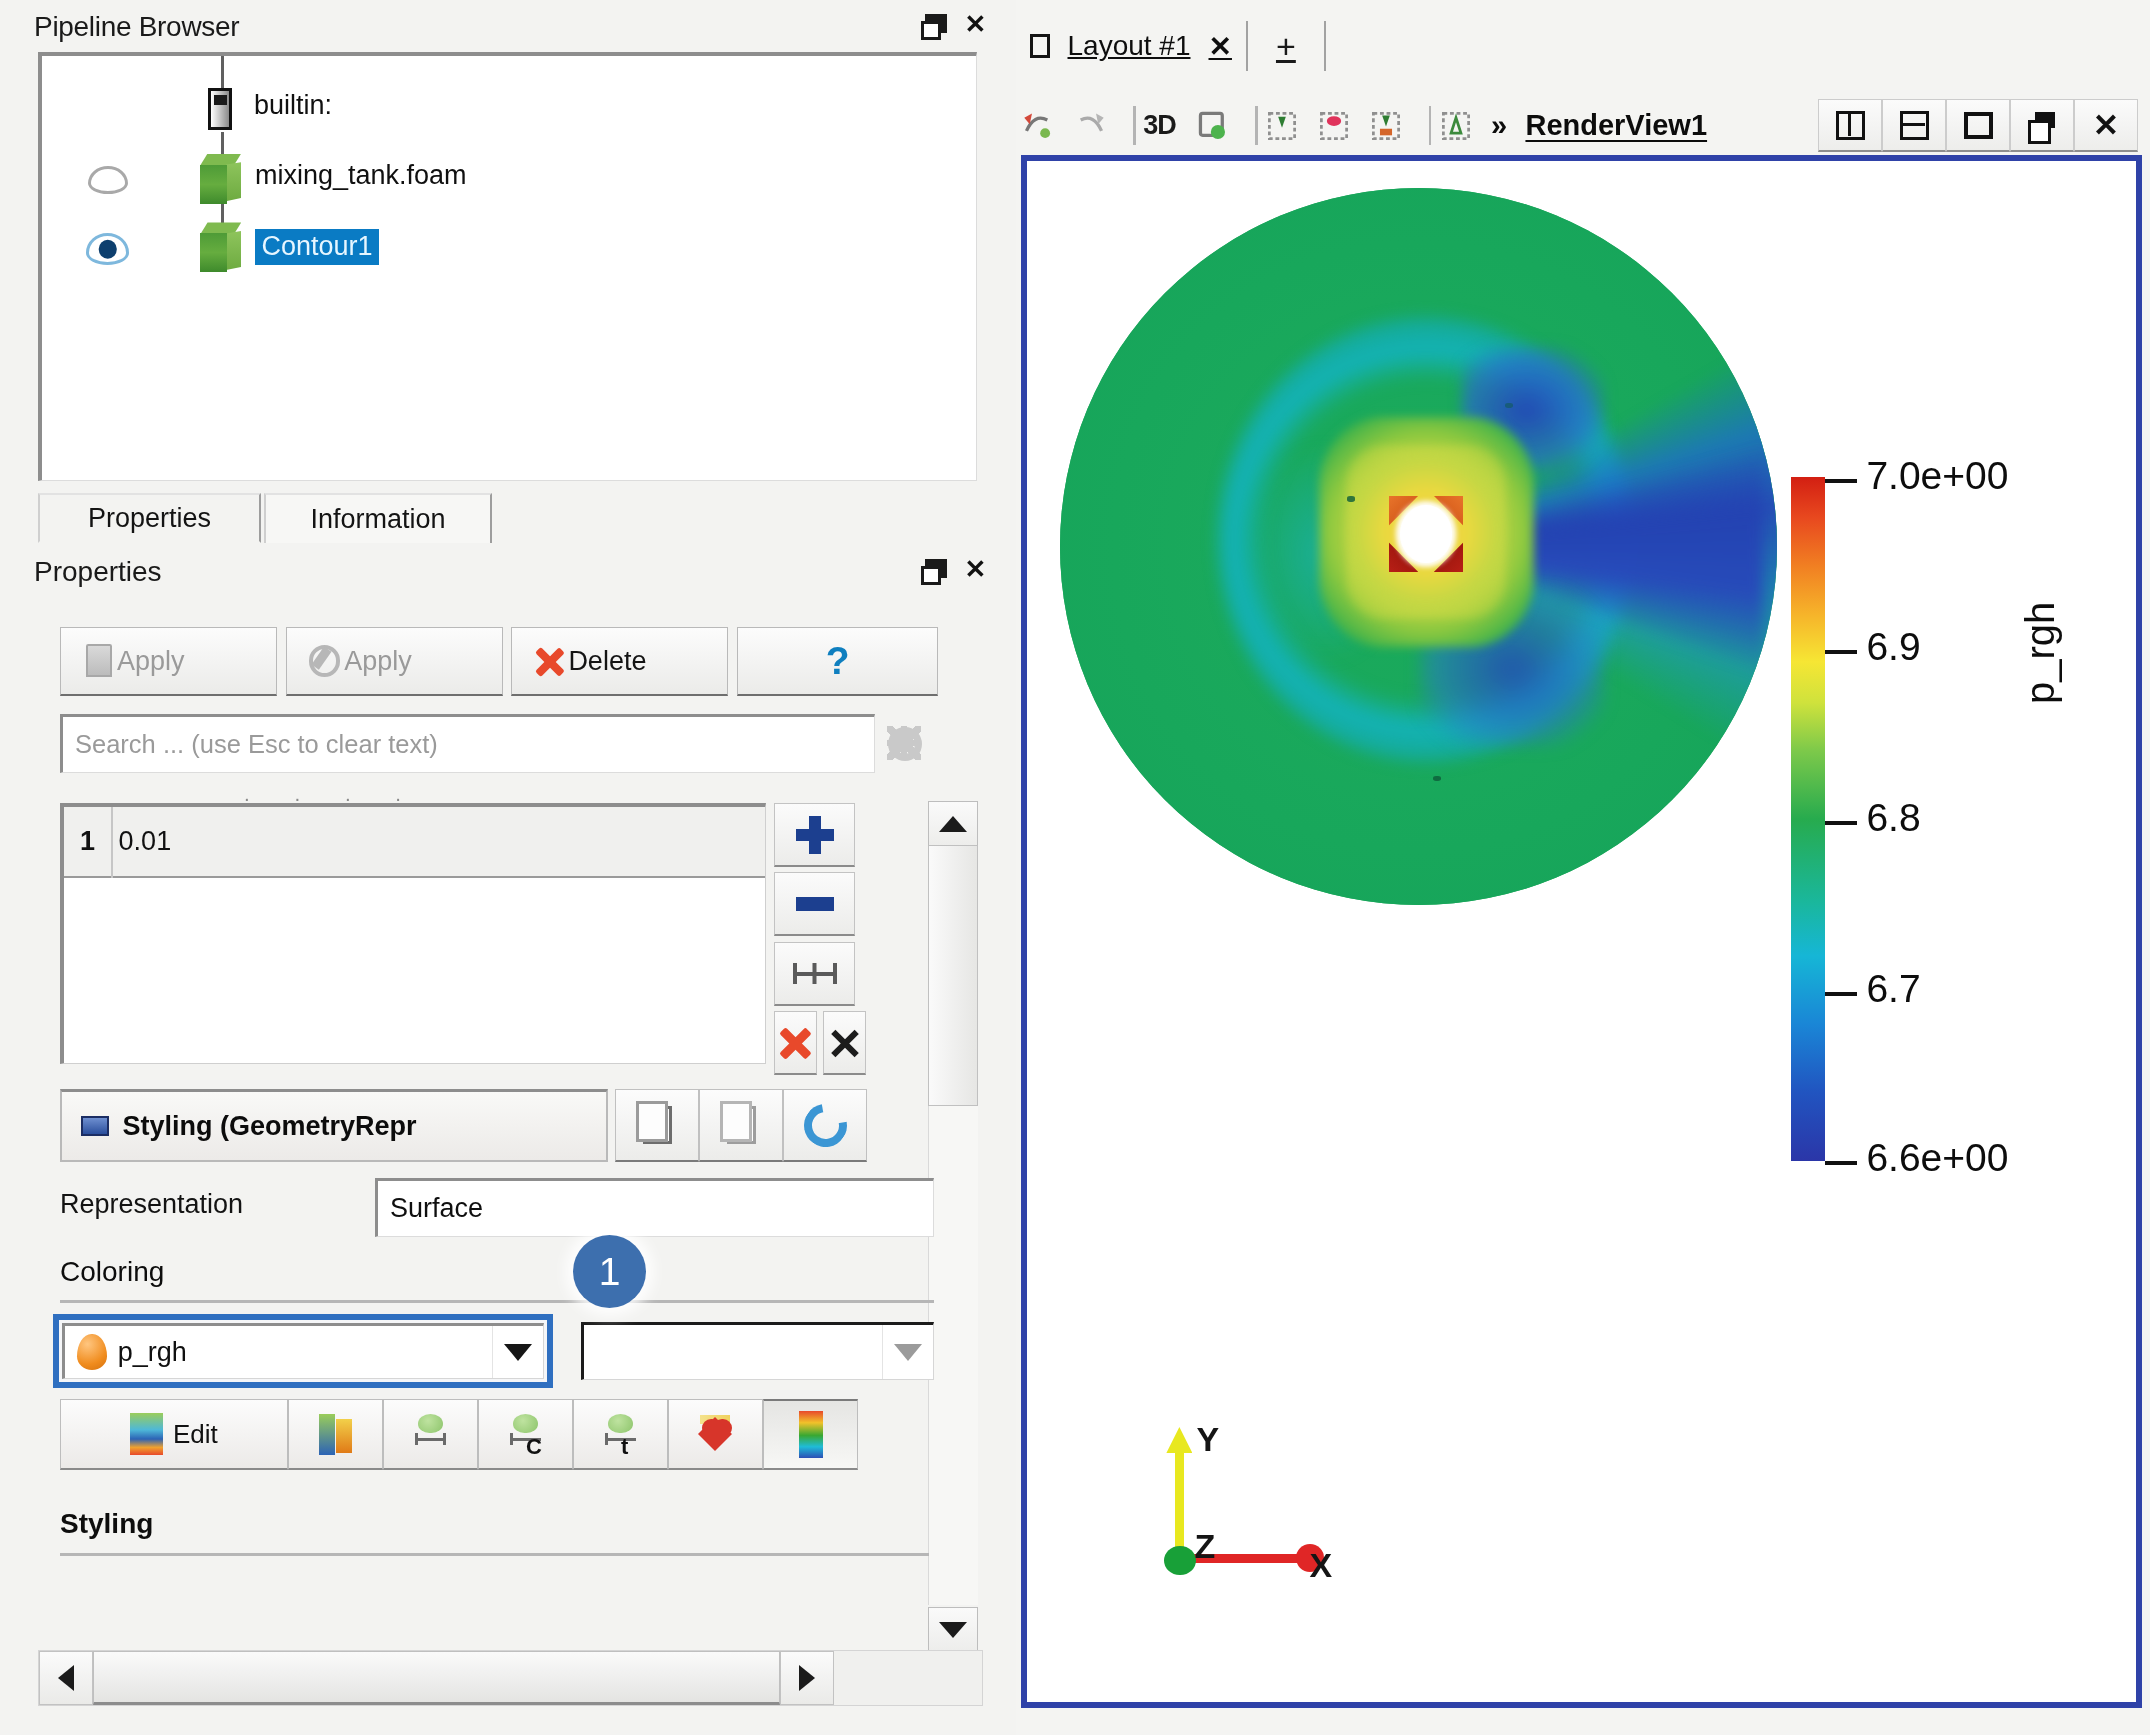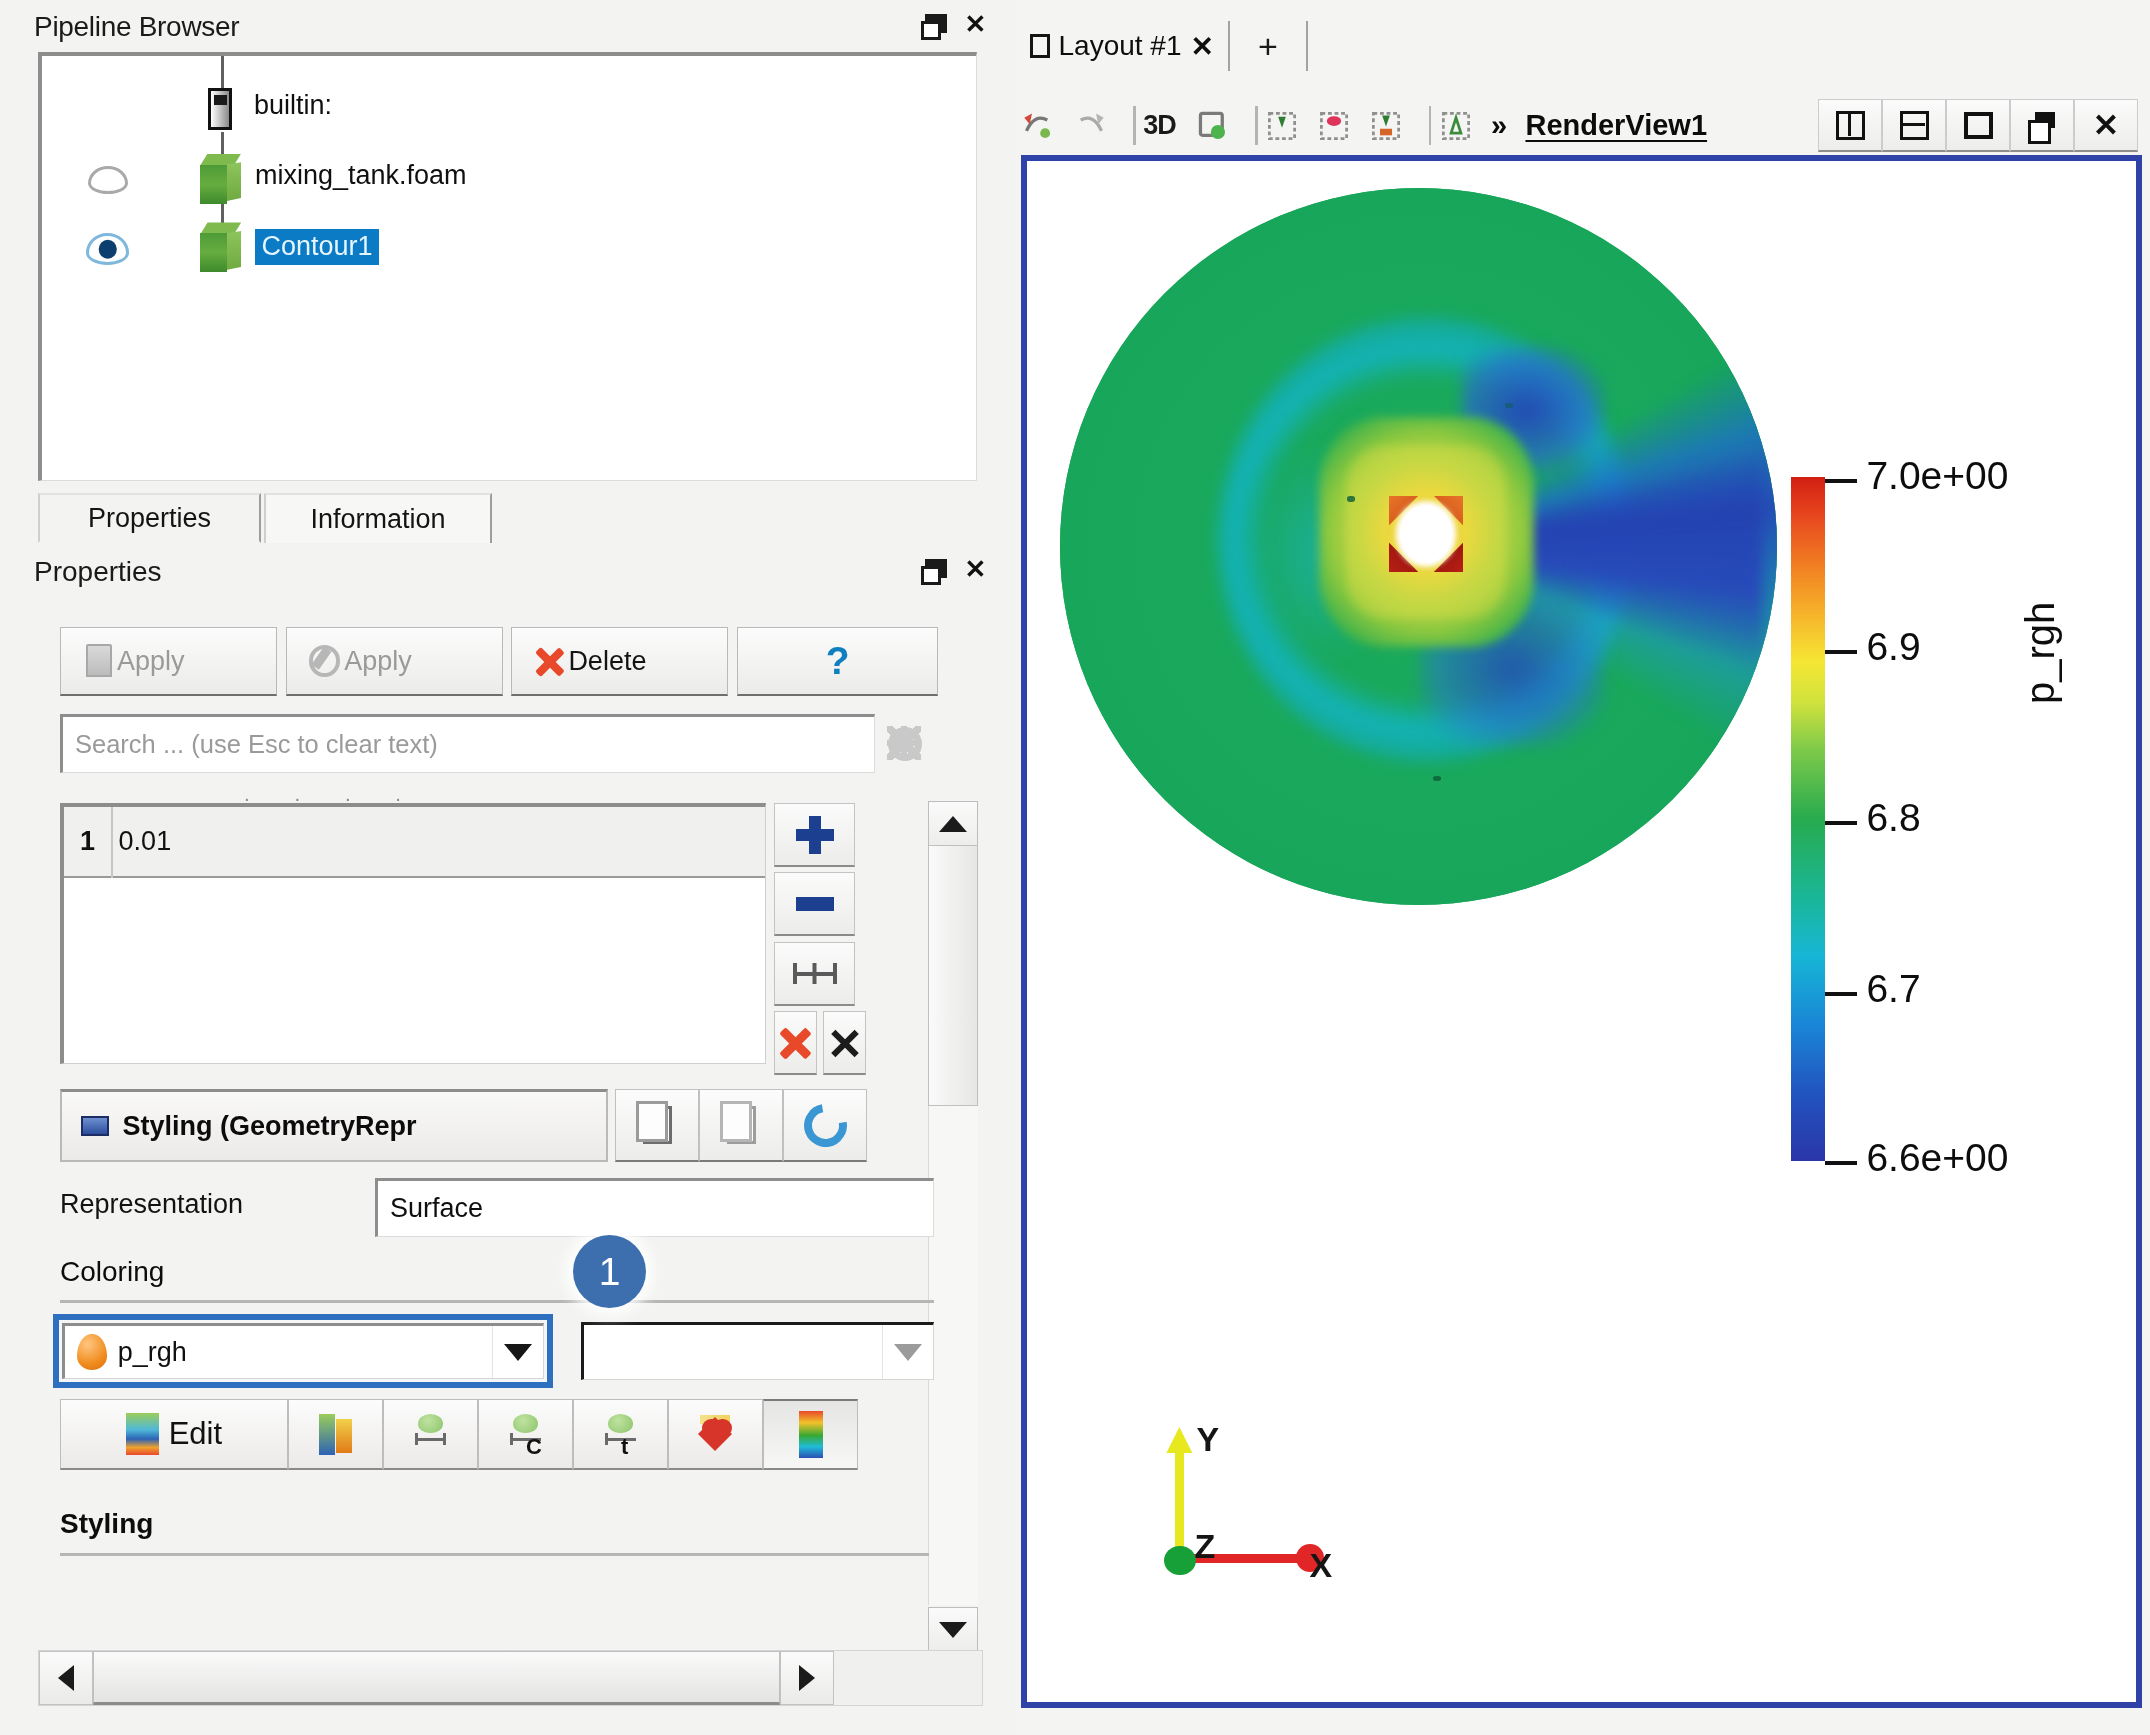--- a/index.html
+++ b/index.html
@@ -433,21 +433,21 @@
   .ctbtn {
     height: 71px;
     background: linear-gradient(180deg,#fcfcfc,#eceae8);
     border: 1.6px solid #bdbdbd;
     border-bottom: 2.7px solid #8a8a8a;
     display:flex; align-items:center; justify-content:center; gap: 9.8px;
     padding: 0 15px;
     cursor:pointer;
   }
   .ctbtn.pressed { background: linear-gradient(180deg,#e5e5e3,#f7f7f5); border-top: 2.7px solid #7a7a7a; }
-  .ct-label { font-size: 31px; color:#111; }
+  .ct-label { font-size: 26px; color:#111; }
   .cmap-tall {
     width: 24px; height: 47px;
     background: linear-gradient(180deg,#e8492b 0%, #f2c22a 25%, #39a832 52%, #1fbcd8 76%, #2d4fb5 100%);
   }
   .ic-rescale { width: 38px; height: 41px; position:relative; }
   .ic-rescale .blob { position:absolute; left:6.5px; top:0; width:25px; height:19.5px;
     background: radial-gradient(circle at 40% 35%, #bfe3a0, #8cc46a); border-radius:50% 50% 46% 46%; }
   .ic-rescale .bar { position:absolute; left:3.3px; top:24px; width:31.5px; height:3.3px; background:#6a6a6a; }
   .ic-rescale .tk { position:absolute; top:19.5px; width:3.3px; height:12px; background:#6a6a6a; }
   .ic-rescale .g { position:absolute; left:19.5px; top:20.6px; font-size:22px; font-weight:bold; color:#111; }
@@ -499,25 +499,26 @@
     left: 1016px; top: 0;
     width: 1134px; height: 1736px;
     background:#f4f4f2;
   }
   .layout-tabs {
     position:absolute; left:0; top:17.4px;
     height: 54px; display:flex; align-items:flex-end;
   }
   .ltab {
     height: 50px;
-    display:flex; align-items:center; gap: 9px;
+    display:flex; align-items:center; gap: 18px;
     padding: 0 14px 0 14px;
     font-size: 28px; color:#0e0e0e;
     border-right: 2.7px solid #a2a2a2;
     cursor:pointer;
+    text-decoration:underline;
   }
   .ltab.plus { font-size: 34px; padding: 0 28px; color:#1a1a1a; }
   .sq-icon { width: 19.5px; height: 24px; border: 3.3px solid #141414; }
   .x-small { font-size: 28px; font-weight: bold; }
 
   .rv-toolbar {
     position:absolute; left:5.4px; top:98px;
     width: 1129px; height: 55px;
     display:flex; align-items:center;
   }

